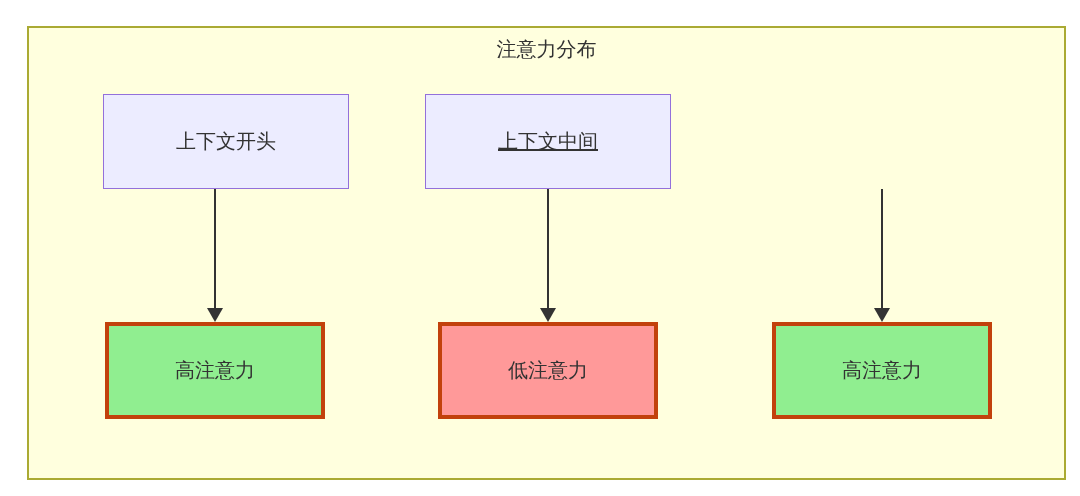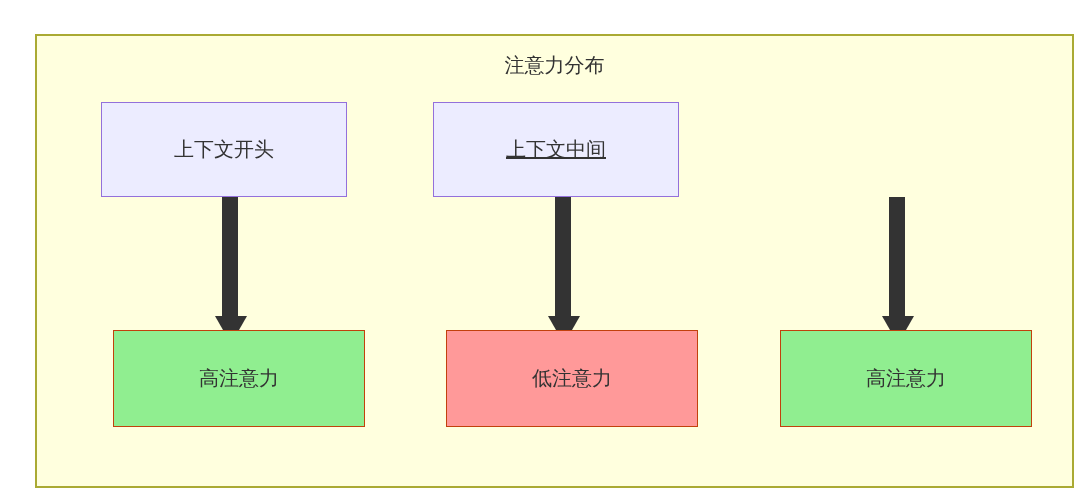--- a/index.html
+++ b/index.html
@@ -1,15 +1,15 @@
 <!DOCTYPE html>
 <html><head>
 <meta charset="utf-8">
 <style>
-  * { margin: 0; padding: 8px; box-sizing: border-box; }
+  * { margin: 0; padding: 0; box-sizing: border-box; }
   html, body {
     width: 1080px; height: 496px;
     background: #ffffff;
     font-family: "Liberation Sans", "DejaVu Sans", sans-serif;
     position: relative;
     overflow: hidden;
   }
   .cluster {
     position: absolute;
     left: 27px; top: 26px;
@@ -35,27 +35,27 @@
     color: #333333;
     text-align: center;
   }
   .source-node {
     width: 246px; height: 95px;
     top: 66px;
     background: #ececff;
     border: 1px solid #9370db;
   }
   .result-node {
-    width: 252px; height: 97px;
+    width: 220px; height: 97px;
     top: 294px;
-    border: 1px solid #c2410c;
+    border: 4px solid #c2410c;
   }
   .result-high { background: #90ee90; }
   .result-low  { background: #ff9999; }
-  .src-1 { left: 64px; }
+  .src-1 { left: 74px; }
   .src-2 { left: 396px; text-decoration: underline; }
   .src-3 { left: 730px; }
   .res-1 { left: 76px; }
   .res-2 { left: 409px; }
   .res-3 { left: 743px; }
   .edge {
     position: absolute;
     top: 161px;
     width: 16px; height: 133px;
   }

